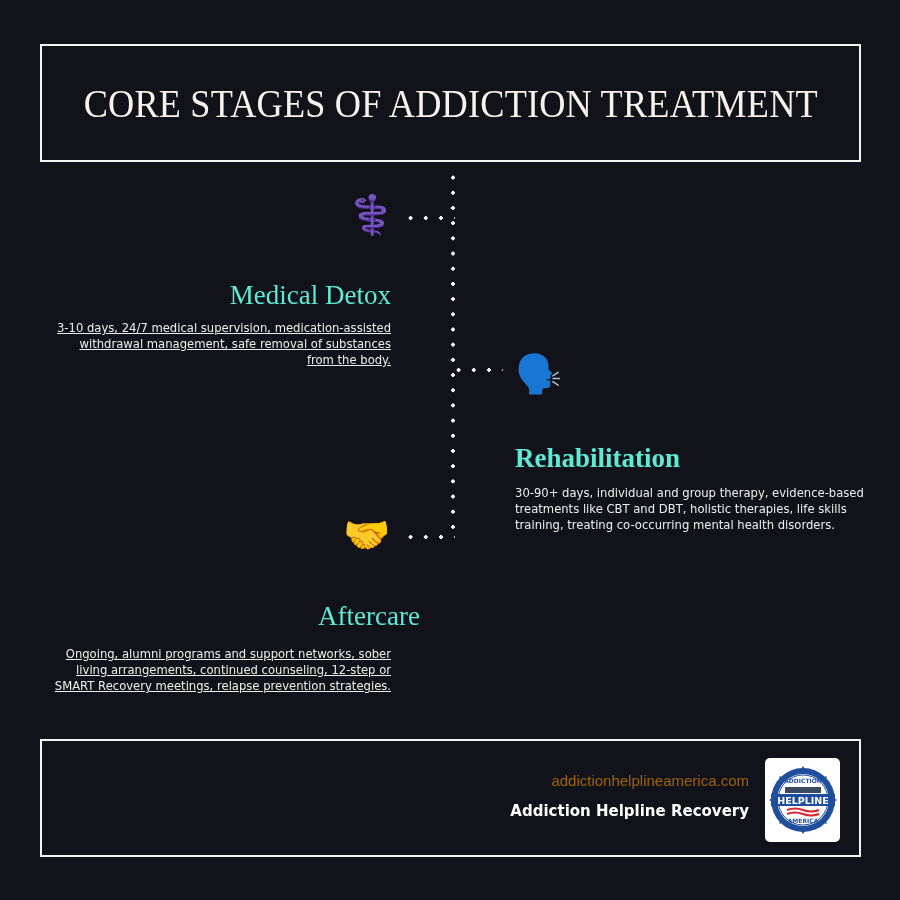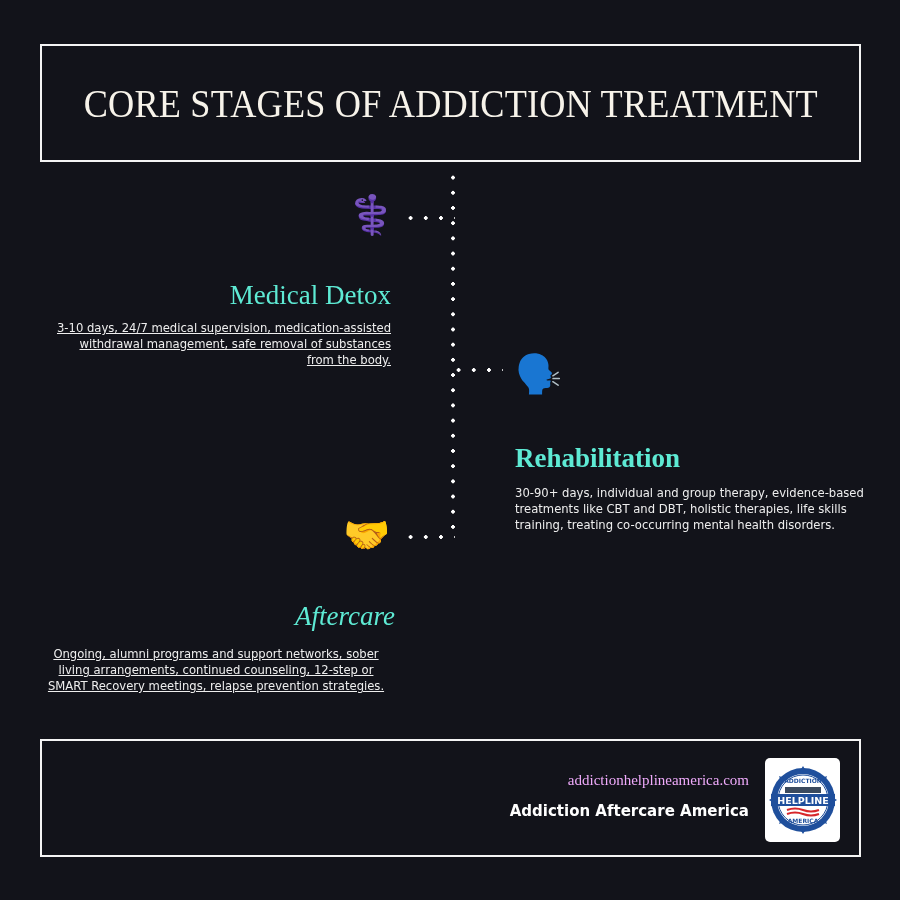--- a/index.html
+++ b/index.html
@@ -72,23 +72,23 @@
     }
     .right { text-align: right; text-decoration: underline; }
     .left { text-align: left; }
     .footer-box {
       left: 40px; top: 739px; width: 821px; height: 118px;
     }
     .footer-url {
       position: absolute;
       right: 110px;
       top: 31px;
-      font-family: Liberation Serif, serif;
+      font-family: Liberation Sans, sans-serif;
       font-size: 15px;
-      color: #f0abfc;
+      color: #a16207;
       white-space: nowrap;
     }
     .footer-org {
       position: absolute;
       right: 110px;
       top: 61px;
       font-family: "DejaVu Sans", sans-serif;
       font-size: 15px;
       font-weight: bold;
       color: #ffffff;
@@ -121,26 +121,26 @@
 <div class="heading" style="right:509px; top:280px;">Medical Detox</div>
 <div class="desc right" style="right:509px; top:320px; width:340px;">3-10 days, 24/7 medical supervision, medication-assisted withdrawal management, safe removal of substances from the body.</div>
 
 <div class="dot-h" style="left:451px; top:368px; width:52px;"></div>
 <div class="icon" style="left:515px; top:355px; color:#4a7fb3;">🗣️</div>
 <div class="heading" style="left:515px; top:443px;font-weight:bold;">Rehabilitation</div>
 <div class="desc left" style="left:515px; top:485px; width:350px;">30-90+ days, individual and group therapy, evidence-based treatments like CBT and DBT, holistic therapies, life skills training, treating co-occurring mental health disorders.</div>
 
 <div class="dot-h" style="left:403px; top:535px; width:52px;"></div>
 <div class="icon" style="left:343px; top:516px; color:#f2c230;">🤝</div>
-<div class="heading" style="right:505px; top:601px;font-style:italic;">Aftercare</div>
-<div class="desc right" style="right:509px; top:646px; width:350px;text-align:center;">Ongoing, alumni programs and support networks, sober living arrangements, continued counseling, 12-step or SMART Recovery meetings, relapse prevention strategies.</div>
+<div class="heading" style="right:480px; top:601px;">Aftercare</div>
+<div class="desc right" style="right:509px; top:646px; width:350px;">Ongoing, alumni programs and support networks, sober living arrangements, continued counseling, 12-step or SMART Recovery meetings, relapse prevention strategies.</div>
 
 <div class="box footer-box">
   <div class="footer-url">addictionhelplineamerica.com</div>
-  <div class="footer-org">Addiction Aftercare America</div>
+  <div class="footer-org">Addiction Helpline Recovery</div>
   <div class="logo">
     <svg width="68" height="68" viewBox="0 0 68 68">
       <g>
         <circle cx="34" cy="34" r="32" fill="#1f4f9c"></circle>
         <g fill="#1f4f9c">
           <polygon points="34,0 37,5 31,5"></polygon>
           <polygon points="34,68 37,63 31,63"></polygon>
           <polygon points="0,34 5,31 5,37"></polygon>
           <polygon points="68,34 63,31 63,37"></polygon>
           <polygon points="10,10 15,12 12,15"></polygon>

